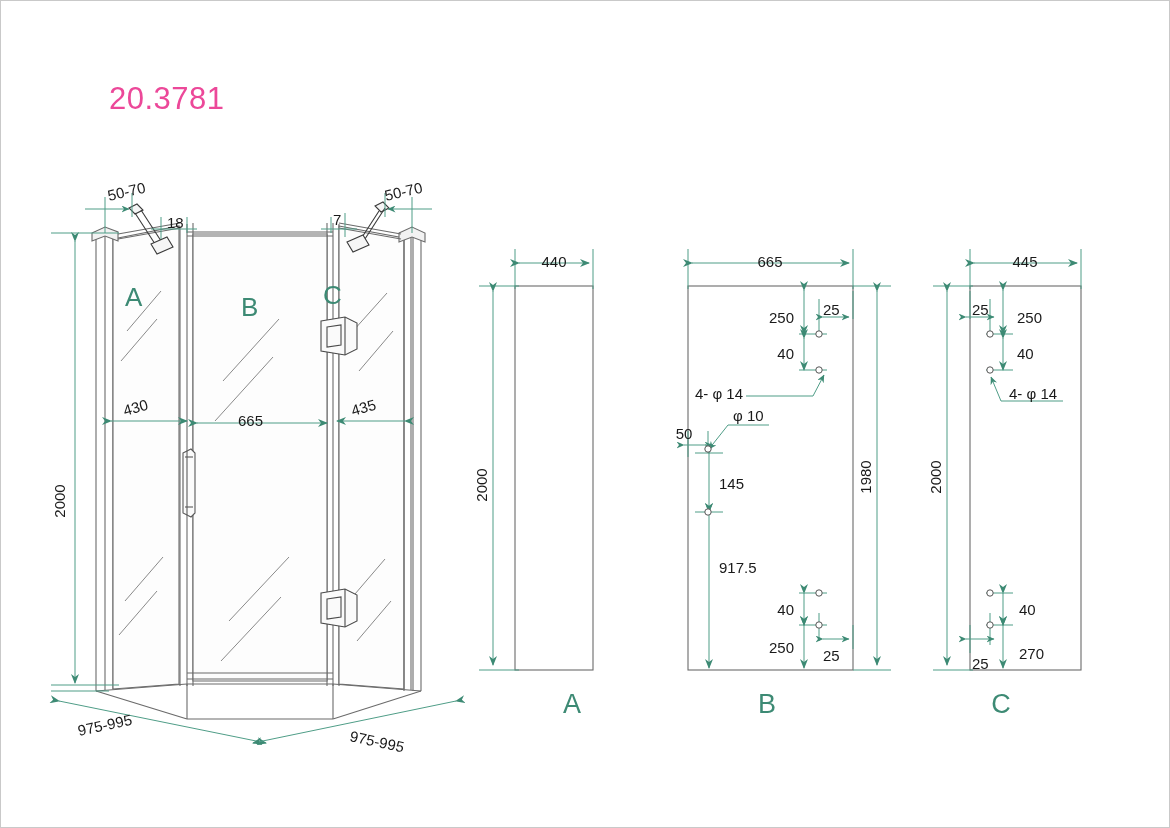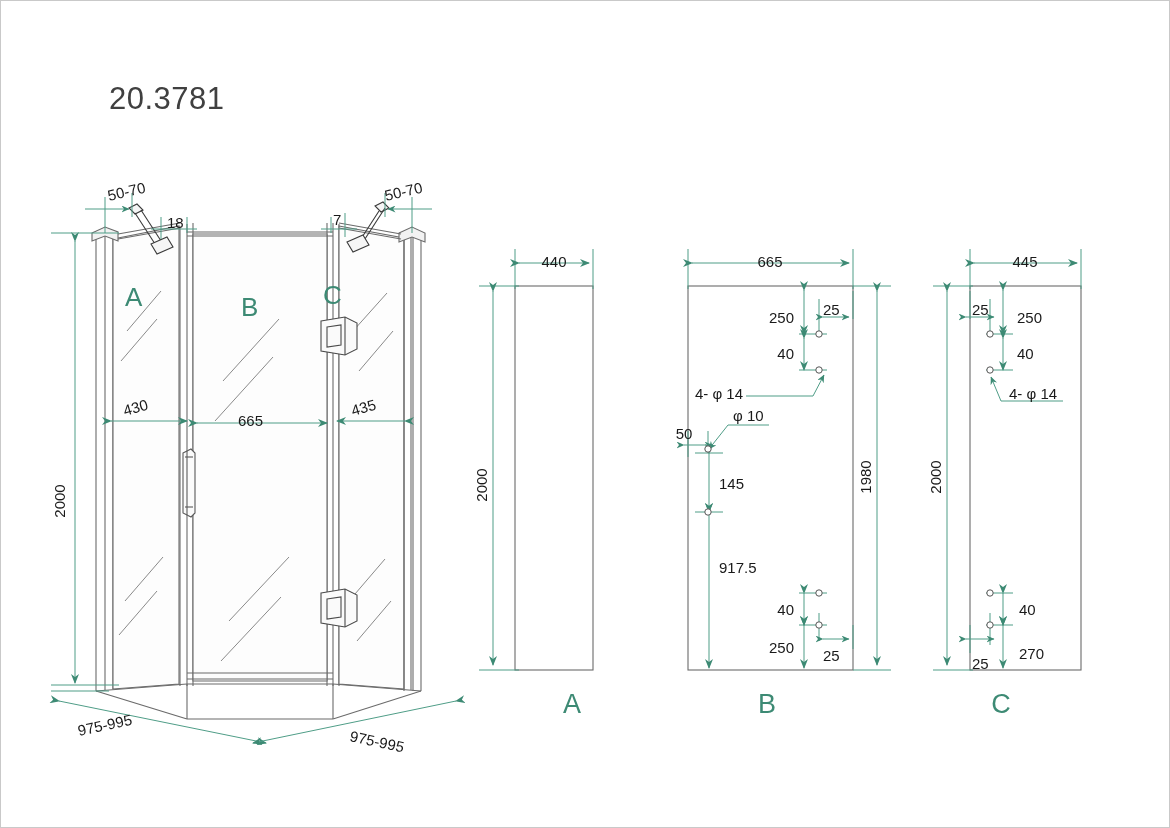--- a/index.html
+++ b/index.html
@@ -1,19 +1,19 @@
 <!DOCTYPE html>
 <html><head>
 <meta charset="utf-8">
 <style>
   html,body{margin:0;padding:0;background:#ffffff;}
   body{width:1170px;height:828px;font-family:"Liberation Sans",sans-serif;overflow:hidden;}
   #page{position:relative;width:1170px;height:828px;background:#fff;box-sizing:border-box;border:1px solid #c9c9c9;}
   #svgroot{position:absolute;left:0;top:0;}
-  .title{position:absolute;left:108px;top:80px;font-size:31px;color:#404040;letter-spacing:.5px;}
+  .title{position:absolute;left:108px;top:80px;font-size:31px;color:#ec4899;letter-spacing:.5px;}
   .dim{font-family:"Liberation Sans",sans-serif;font-size:15px;fill:#1a1a1a;}
   .panel-letter{font-family:"Liberation Sans",sans-serif;font-size:27px;fill:#3d8a74;}
   .glass-letter{font-family:"Liberation Sans",sans-serif;font-size:26px;fill:#3d8a74;}
 </style>
 </head>
 <body>
 
 <div id="page">
 
   <div class="title">20.3781</div>

